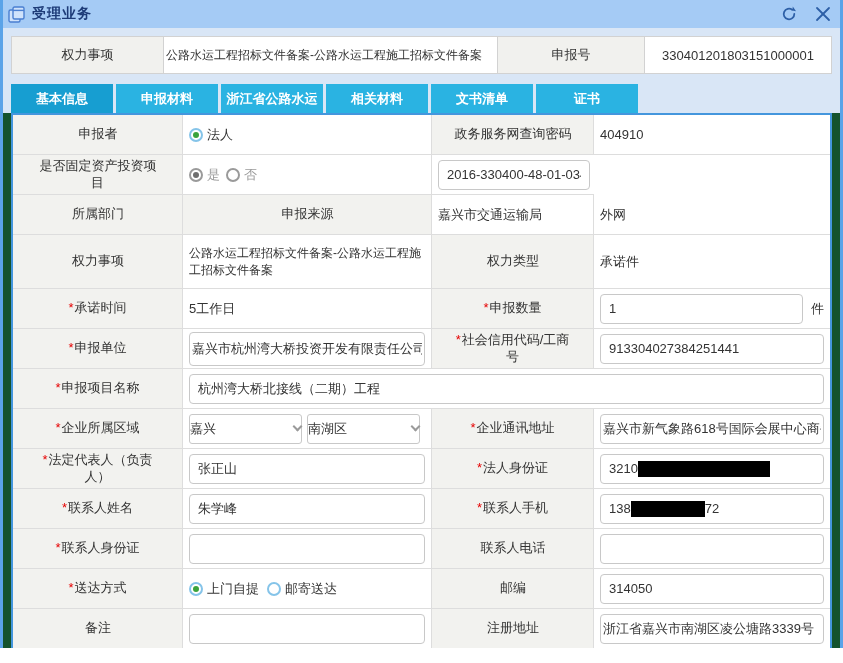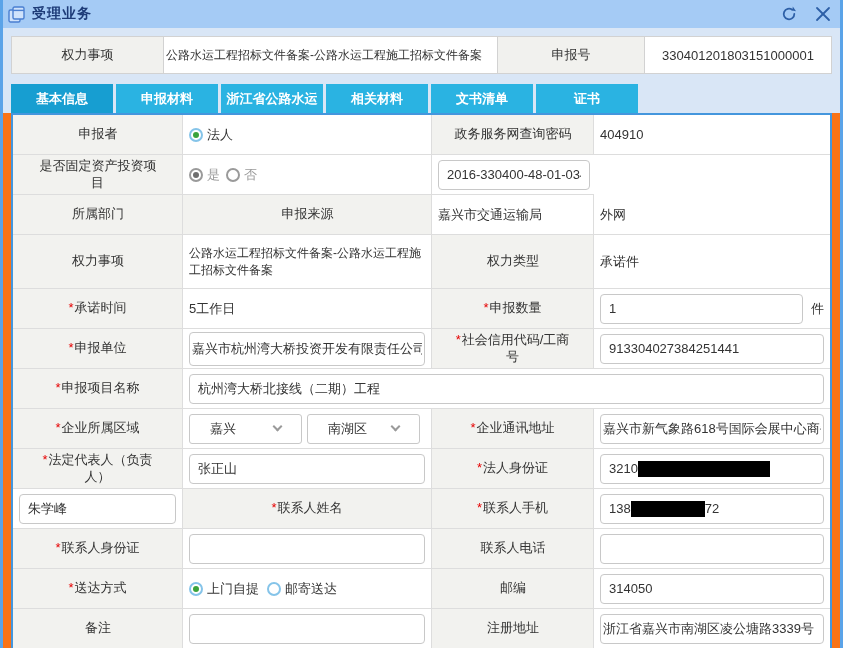--- a/index.html
+++ b/index.html
@@ -1,18 +1,18 @@
 <!DOCTYPE html>
 <html><head>
 <meta charset="utf-8">
 <style>
   * { margin:0; padding:0; box-sizing:border-box; }
   html,body { width:843px; height:663px; overflow:hidden;
     font-family:"Liberation Sans","DejaVu Sans",sans-serif; }
-  .window { width:843px; height:648px; background:#f97316;
+  .window { width:843px; height:648px; background:#14532d;
     border-left:3px solid #5aa3e8; border-right:3px solid #5aa3e8; overflow:hidden; }
   
   .titlebar { height:28px; background:#a5cbf5; display:flex; align-items:center;
     padding:0 10px 0 8px; margin:0 -3px; }
   .titlebar .app-ic { width:17px; height:17px; margin-right:7px; }
   .title-text { font-size:14px; color:#1e3c78; font-weight:bold; letter-spacing:1px; }
   .tb-right { margin-left:auto; display:flex; align-items:center; gap:14px; }
   .tb-btn { width:20px; height:20px; display:flex; align-items:center; justify-content:center; cursor:pointer; }
   
   .topstrip { background:#d9e6f6; padding:8px 8px 0 8px; height:85px; }
@@ -46,21 +46,21 @@
     font-size:13px; color:#333; padding:0 8px; font-family:inherit; outline:none; }
   input.ctl { flex:1 1 auto; min-width:0; }
   .ibox { display:flex; align-items:center; flex:1 1 auto; min-width:0; overflow:hidden; white-space:nowrap; }
   .redact { display:inline-block; height:16px; background:#000; vertical-align:middle; }
   .btn-view { height:28px; width:48px; margin-left:8px; background:#3c84e4; color:#fff;
     border:none; border-radius:3px; font-size:13px; cursor:pointer; flex:0 0 auto; font-family:inherit; }
   .num-in { flex:0 0 58px; }
   .unit { margin-left:8px; }
   
   .sel { width:116px; height:30px; border:1px solid #c8c8c8; border-radius:3px; background:#fff;
-    display:flex; align-items:center; padding:0 20px; margin-right:5px; cursor:pointer; }
+    display:flex; align-items:center; padding:0 0; margin-right:5px; cursor:pointer; }
   .sel-txt { flex:1; overflow:hidden; white-space:nowrap; }
   .chev { width:7px; height:7px; border-right:2px solid #9a9a9a; border-bottom:2px solid #9a9a9a;
     transform:rotate(45deg); margin-top:-4px; flex:0 0 auto; }
   
   .radio { width:14px; height:14px; border-radius:50%; border:2px solid #85c4e9; background:#fff;
     display:inline-flex; align-items:center; justify-content:center; margin-right:4px; flex:0 0 auto; cursor:pointer; }
   .radio.sel-on::after { content:""; width:6px; height:6px; border-radius:50%; background:#3ba33b; }
   .radio.dis { border-color:#9a9a9a; }
   .radio.dis.sel-on::after { background:#6e6e6e; }
   .ropt { display:inline-flex; align-items:center; margin-right:12px; }
@@ -244,25 +244,25 @@
       <div class="cell val">
         <div class="ibox">
           <span>3210</span>
           <span class="redact" style="width:132px;"></span>
           <span></span>
         </div>
       </div>
     </div>
 
     <div class="row">
+      <div class="cell lbl">
+        <span><span class="req">*</span><span>联系人姓名</span></span>
+      </div>
       <div class="cell val">
         <input class="ctl" value="朱学峰" style="">
-      </div>
-      <div class="cell lbl">
-        <span><span class="req">*</span><span>联系人姓名</span></span>
       </div>
       <div class="cell lbl">
         <span><span class="req">*</span><span>联系人手机</span></span>
       </div>
       <div class="cell val">
         <div class="ibox">
           <span>138</span>
           <span class="redact" style="width:74px;"></span>
           <span>72</span>
         </div>

